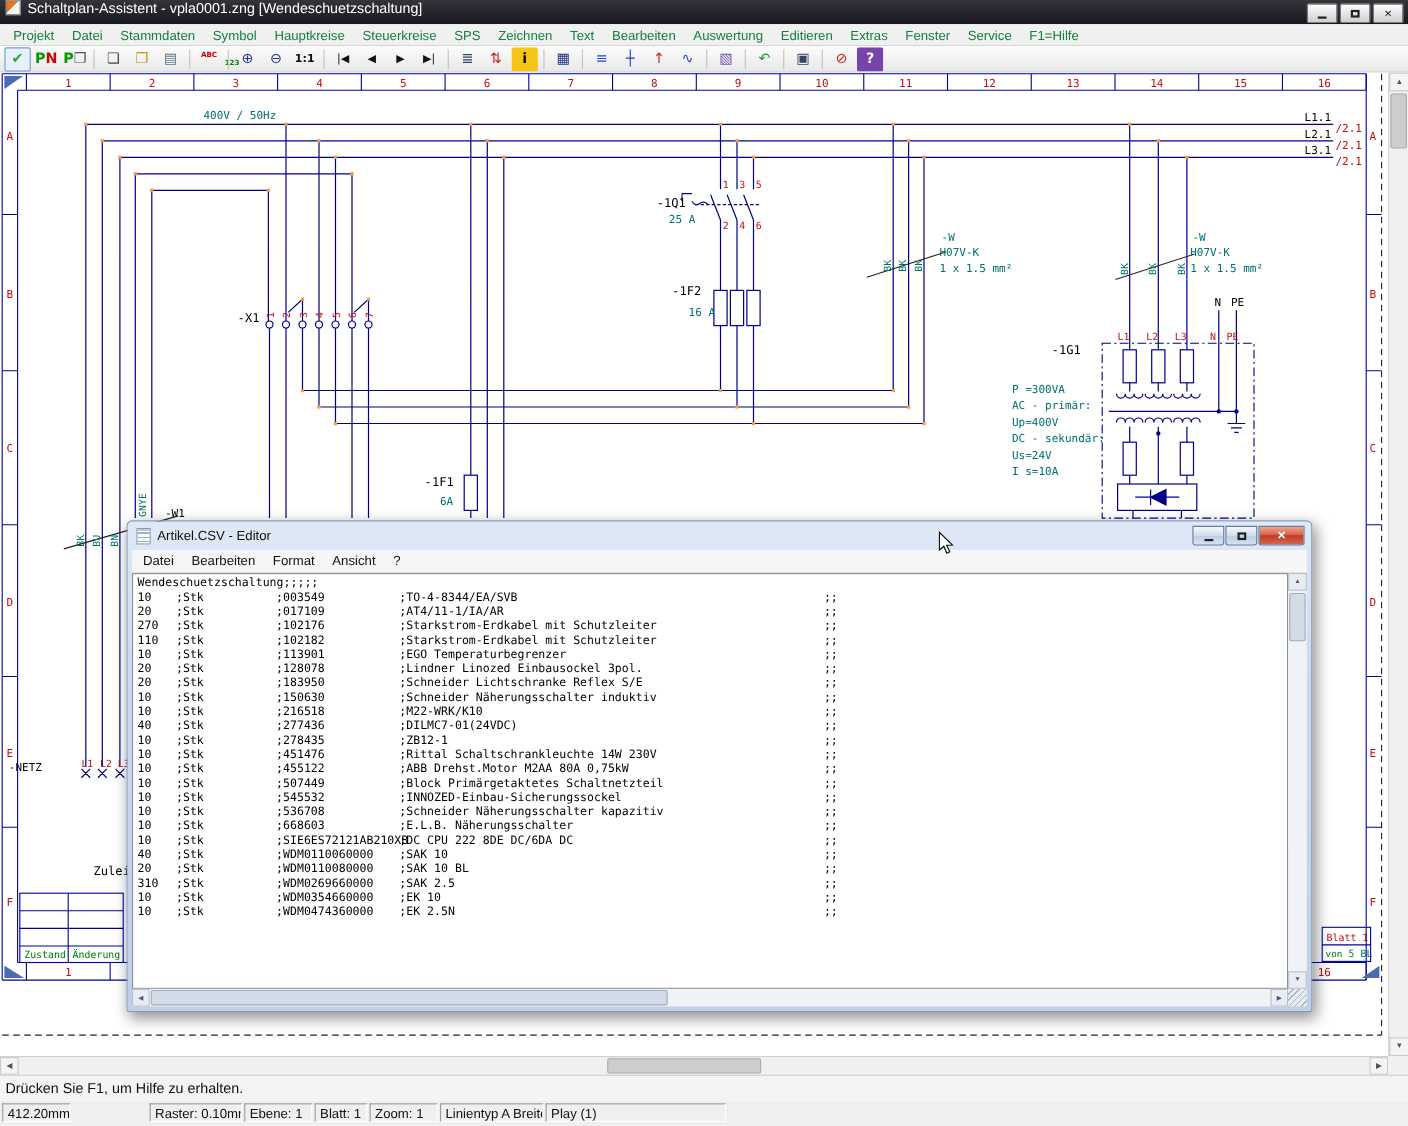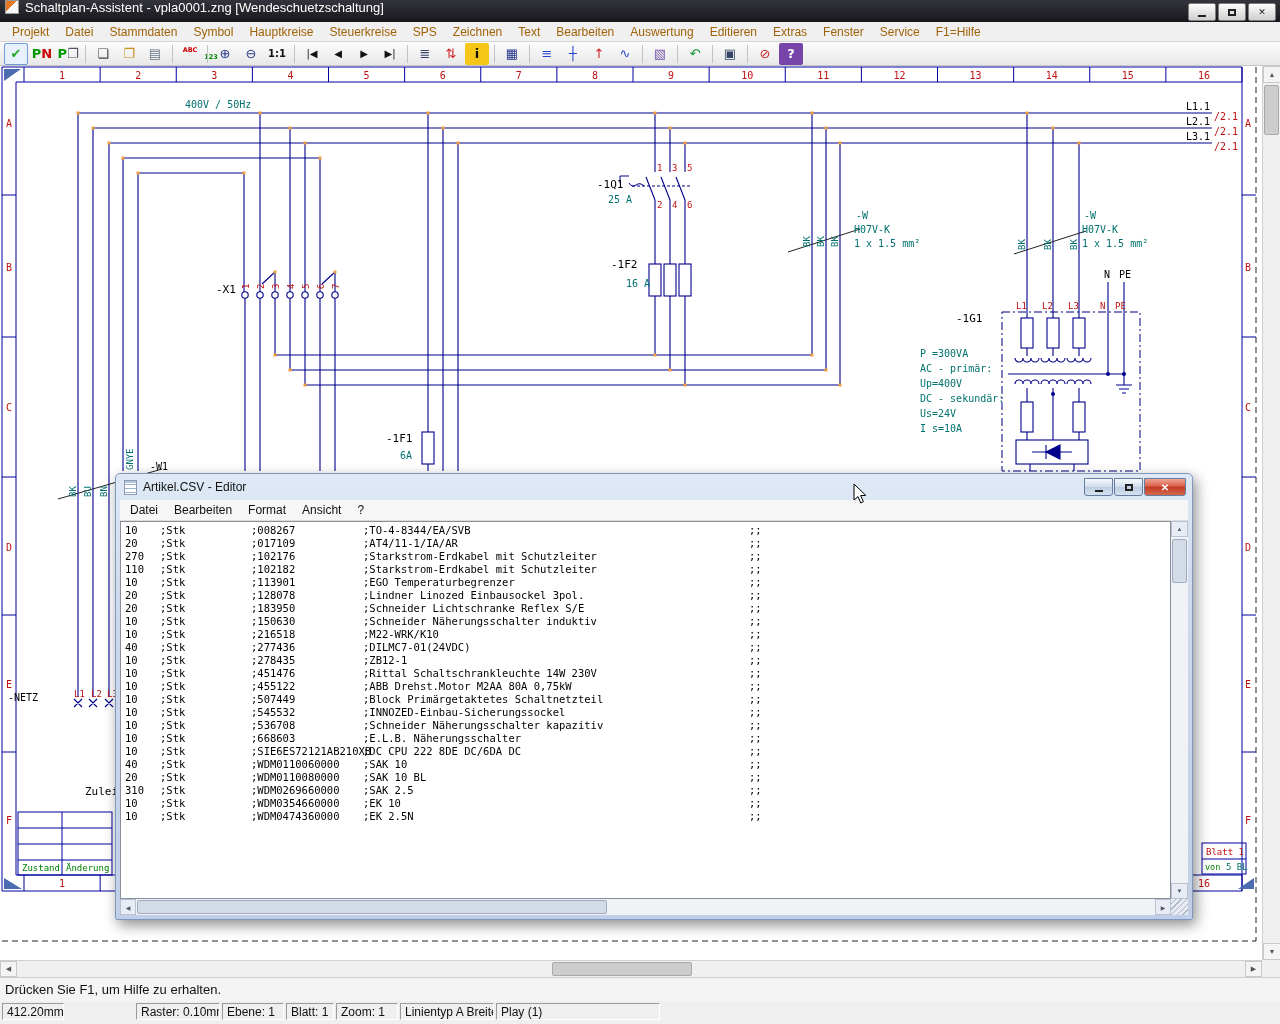--- a/index.html
+++ b/index.html
@@ -12,21 +12,21 @@
   #app-icon{width:14px;height:14px;margin-right:6px;flex:none;
     background:linear-gradient(135deg,#e87722 45%,#f7f7f7 45%);border:1px solid #999;box-sizing:border-box;}
   #win-controls{position:absolute;right:4px;top:3px;display:flex;gap:2px;}
   .win-btn{width:26px;height:16px;background:linear-gradient(#fdfdfd,#cfcfcf);
     border:1px solid #7d7d7d;border-radius:2px;display:flex;align-items:center;justify-content:center;
     font-size:9px;color:#222;}
   .wg-min{width:8px;height:2px;background:#222;margin-top:8px;}
   .wg-max{width:8px;height:7px;border:2px solid #222;box-sizing:border-box;}
   
   #menubar{position:absolute;left:0;top:22px;width:1280px;height:20px;background:#f0f0f0;
-    border-bottom:1px solid #d4d4d4;display:flex;align-items:center;font-size:12px;color:#a16207;
+    border-bottom:1px solid #d4d4d4;display:flex;align-items:center;font-size:12px;color:#15803d;
     box-sizing:border-box;padding-left:4px;}
   .menu-item{padding:2px 8px;}
   
   #toolbar{position:absolute;left:0;top:42px;width:1280px;height:24px;
     background:linear-gradient(#fcfcfc,#e8e8e8);border-bottom:1px solid #c6c6c6;
     display:flex;align-items:center;padding-left:4px;box-sizing:border-box;gap:2px;}
   .tbtn{width:22px;height:20px;display:flex;align-items:center;justify-content:center;
     font-size:13px;line-height:13px;border:1px solid transparent;border-radius:2px;flex:none;
     font-family:"DejaVu Sans",sans-serif;}
   .tbtn.boxed{border:1px solid #6f9bd8;background:#e7f0fc;}
@@ -536,21 +536,22 @@
         </div>
     </div>
     <div id="ed-menubar">
         <span class="ed-menu-item">Datei</span>
         <span class="ed-menu-item">Bearbeiten</span>
         <span class="ed-menu-item">Format</span>
         <span class="ed-menu-item">Ansicht</span>
         <span class="ed-menu-item">?</span>
       </div>
     <div id="ed-text">
-        <div class="csv-line"><span class="c-qty">10</span><span class="c-unit">;Stk</span><span class="c-art">;008267</span><span class="c-desc">;TO-4-8344/EA/SVB</span><span>;;</span></div>
+        <div class="csv-line">Wendeschuetzschaltung;;;;;</div>
+        <div class="csv-line"><span class="c-qty">10</span><span class="c-unit">;Stk</span><span class="c-art">;003549</span><span class="c-desc">;TO-4-8344/EA/SVB</span><span>;;</span></div>
         <div class="csv-line"><span class="c-qty">20</span><span class="c-unit">;Stk</span><span class="c-art">;017109</span><span class="c-desc">;AT4/11-1/IA/AR</span><span>;;</span></div>
         <div class="csv-line"><span class="c-qty">270</span><span class="c-unit">;Stk</span><span class="c-art">;102176</span><span class="c-desc">;Starkstrom-Erdkabel mit Schutzleiter</span><span>;;</span></div>
         <div class="csv-line"><span class="c-qty">110</span><span class="c-unit">;Stk</span><span class="c-art">;102182</span><span class="c-desc">;Starkstrom-Erdkabel mit Schutzleiter</span><span>;;</span></div>
         <div class="csv-line"><span class="c-qty">10</span><span class="c-unit">;Stk</span><span class="c-art">;113901</span><span class="c-desc">;EGO Temperaturbegrenzer</span><span>;;</span></div>
         <div class="csv-line"><span class="c-qty">20</span><span class="c-unit">;Stk</span><span class="c-art">;128078</span><span class="c-desc">;Lindner Linozed Einbausockel 3pol.</span><span>;;</span></div>
         <div class="csv-line"><span class="c-qty">20</span><span class="c-unit">;Stk</span><span class="c-art">;183950</span><span class="c-desc">;Schneider Lichtschranke Reflex S/E</span><span>;;</span></div>
         <div class="csv-line"><span class="c-qty">10</span><span class="c-unit">;Stk</span><span class="c-art">;150630</span><span class="c-desc">;Schneider Näherungsschalter induktiv</span><span>;;</span></div>
         <div class="csv-line"><span class="c-qty">10</span><span class="c-unit">;Stk</span><span class="c-art">;216518</span><span class="c-desc">;M22-WRK/K10</span><span>;;</span></div>
         <div class="csv-line"><span class="c-qty">40</span><span class="c-unit">;Stk</span><span class="c-art">;277436</span><span class="c-desc">;DILMC7-01(24VDC)</span><span>;;</span></div>
         <div class="csv-line"><span class="c-qty">10</span><span class="c-unit">;Stk</span><span class="c-art">;278435</span><span class="c-desc">;ZB12-1</span><span>;;</span></div>

